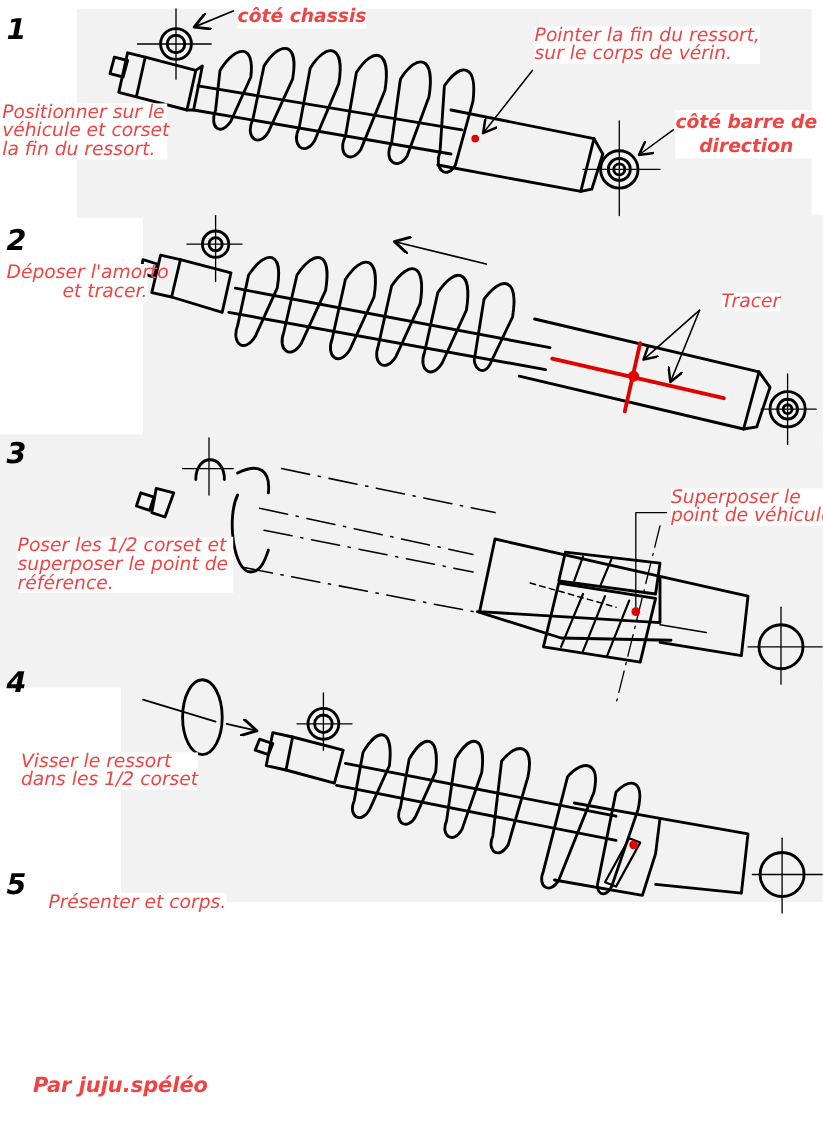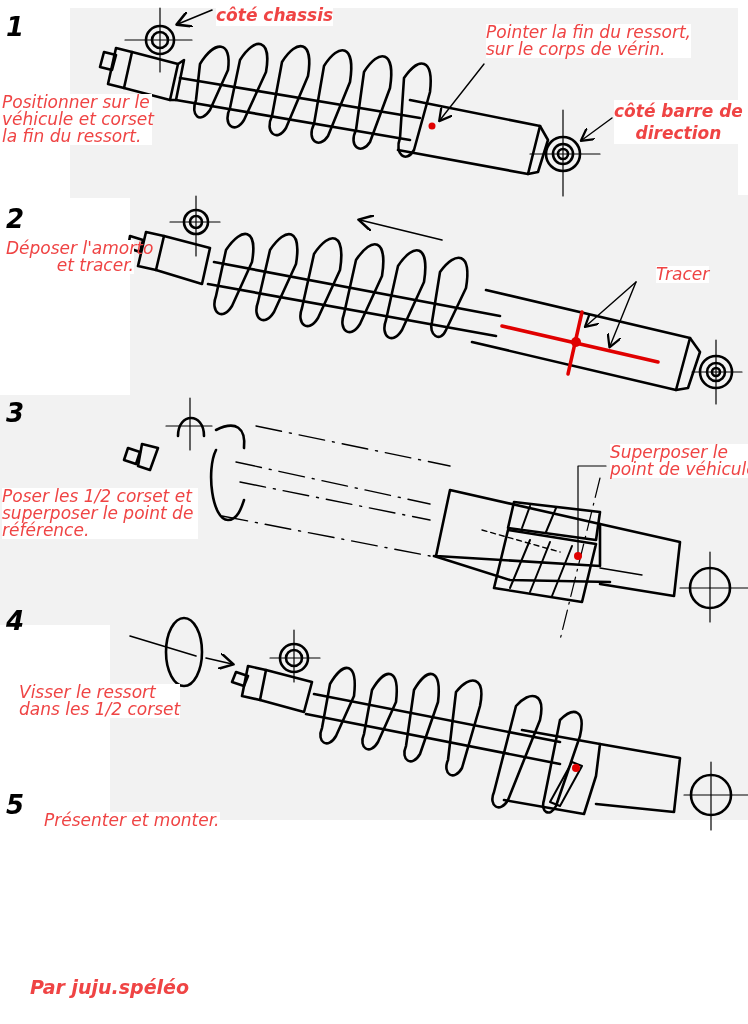--- a/index.html
+++ b/index.html
@@ -175,26 +175,26 @@
 <div class="num" style="left:6px;top:204px;">2</div>
 <div class="num" style="left:6px;top:398px;">3</div>
 <div class="num" style="left:6px;top:606px;">4</div>
 <div class="num" style="left:6px;top:790px;">5</div>
 
 <div class="lbl small" style="left:2px;top:94px;width:150px;">Positionner sur le
 véhicule et corset
 la fin du ressort.</div>
 <div class="lbl small" style="left:6px;top:240px;width:128px;text-align:right;">Déposer l'amorto
 et tracer.</div>
-<div class="lbl small" style="left:2px;top:488px;width:196px;">Poser les 1/2 corset et
+<div class="lbl small" style="left:16px;top:488px;width:196px;">Poser les 1/2 corset et
 superposer le point de
 référence.</div>
 <div class="lbl small" style="left:19px;top:684px;">Visser le ressort
 dans les 1/2 corset</div>
-<div class="lbl small" style="left:44px;top:812px;">Présenter et monter.</div>
+<div class="lbl small" style="left:44px;top:812px;">Présenter et corps.</div>
 
 <div class="lbl big" style="left:216px;top:4px;">côté chassis</div>
 <div class="lbl small" style="left:486px;top:24px;">Pointer la fin du ressort,
 sur le corps de vérin.</div>
 <div class="lbl big" style="left:614px;top:100px;text-align:center;">côté barre de
 direction</div>
 <div class="lbl small" style="left:640px;top:266px;margin-left:16px;">Tracer</div>
 <div class="lbl small" style="left:610px;top:444px;">Superposer le
 point de véhicule</div>
 

